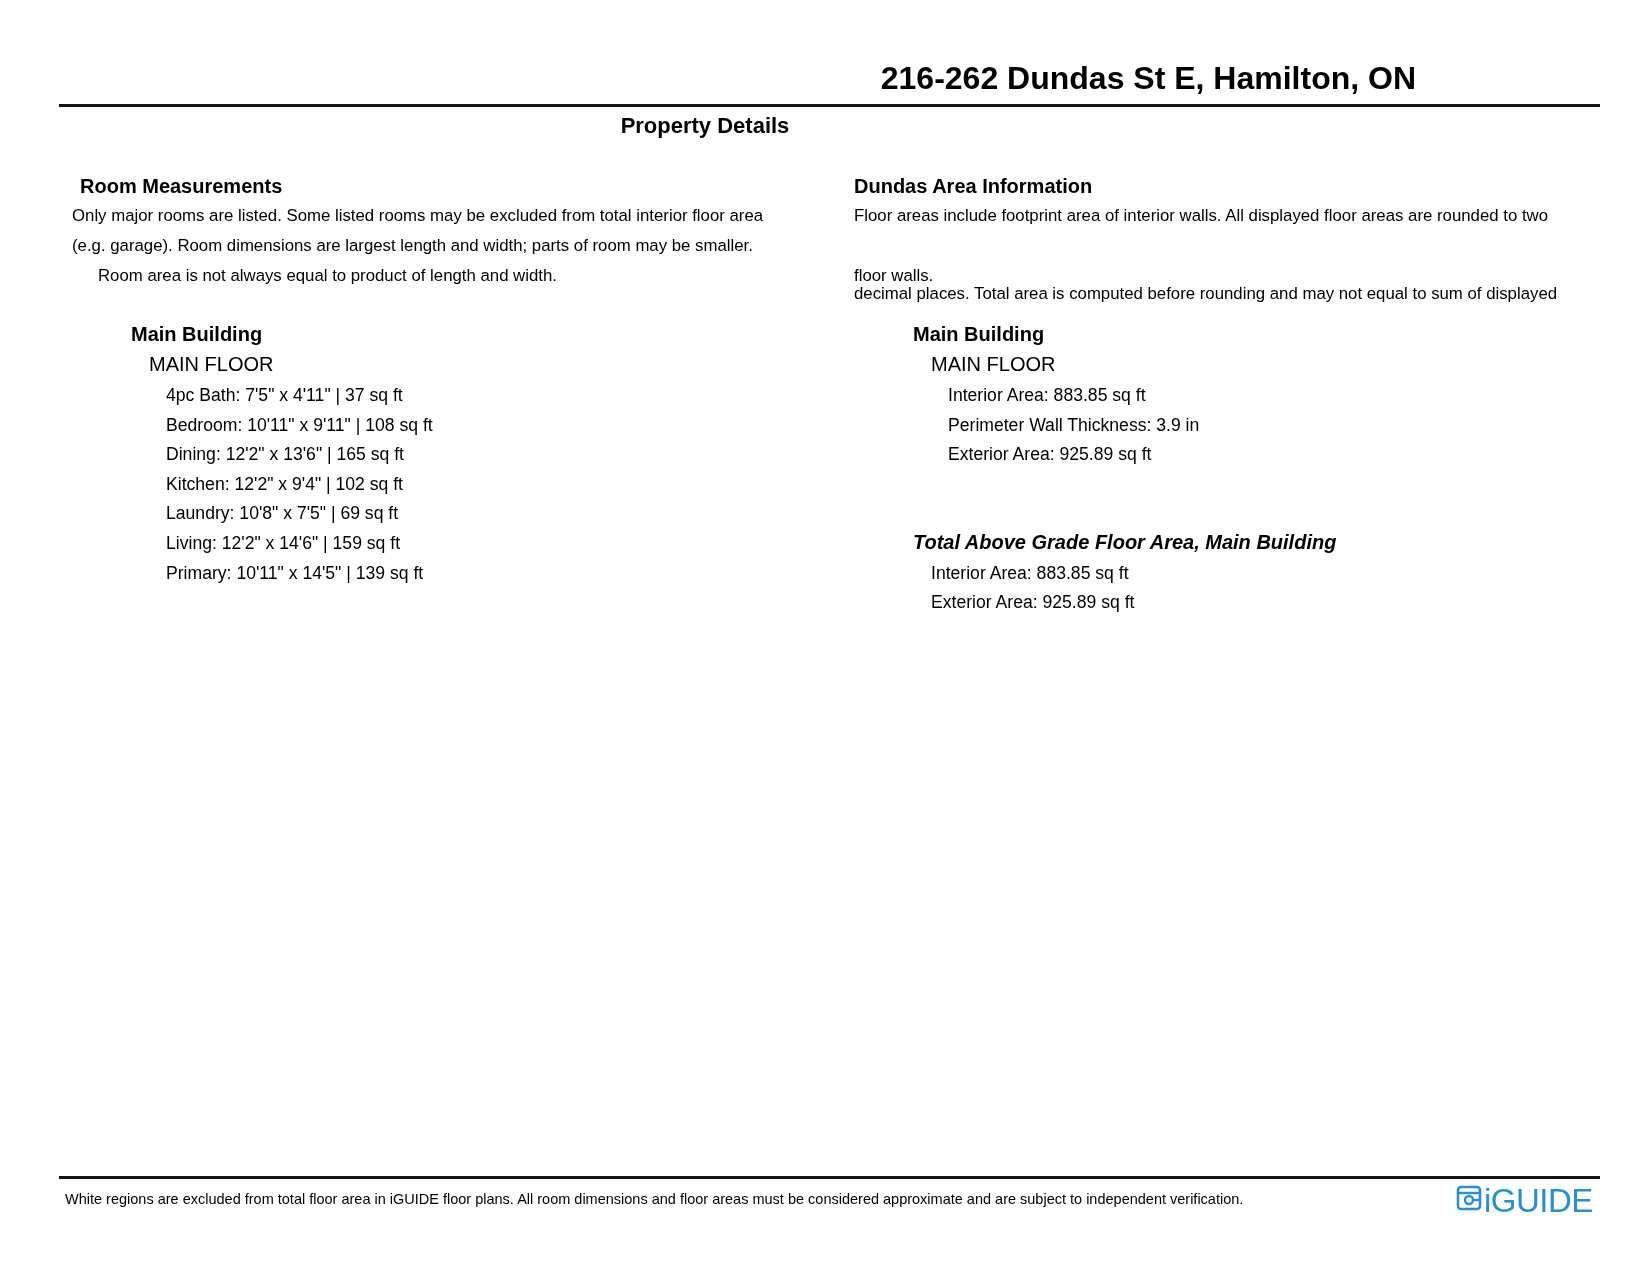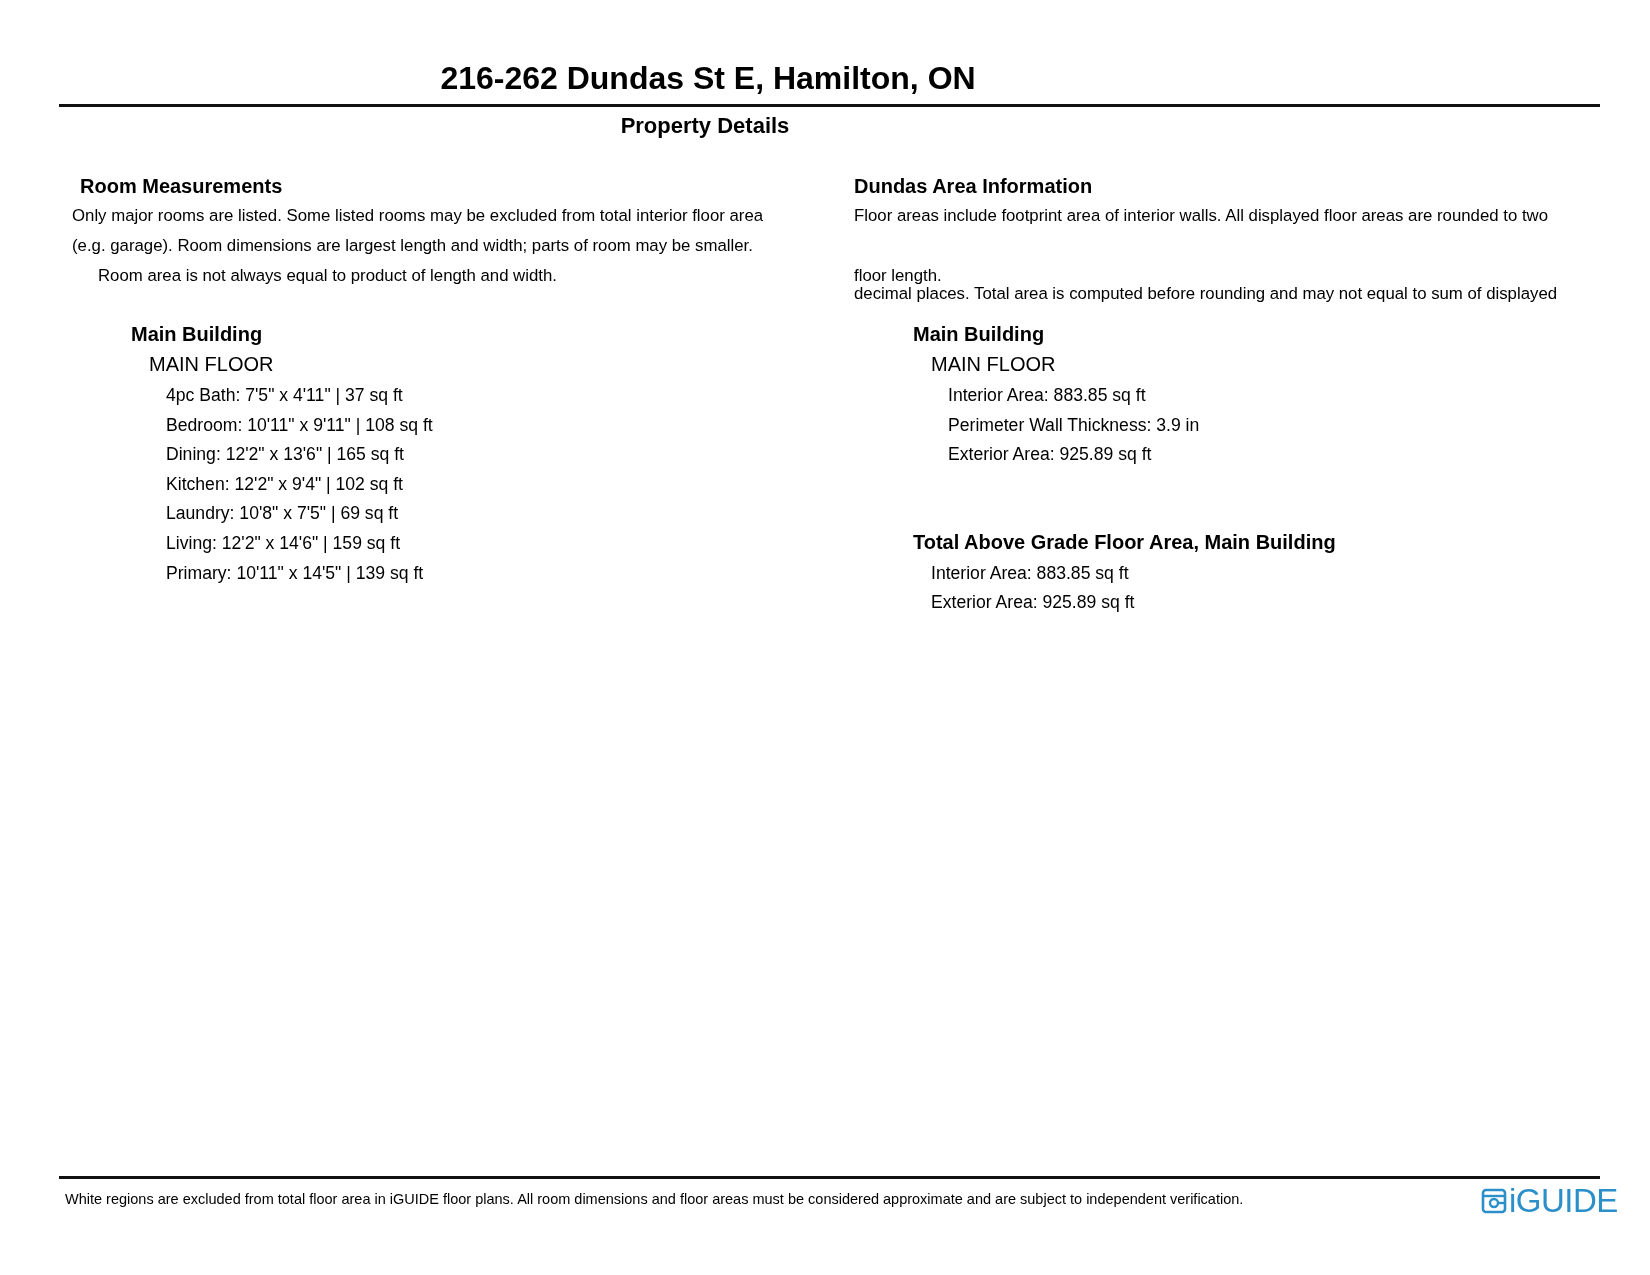--- a/index.html
+++ b/index.html
@@ -2,35 +2,35 @@
 <html><head>
 <meta charset="utf-8">
 <style>
   html, body { margin: 0; padding: 0; background: #ffffff; }
   body {
     width: 1650px; height: 1275px; position: relative; overflow: hidden;
     font-family: "Liberation Sans", sans-serif; color: #000;
   }
   .abs { position: absolute; white-space: nowrap; }
   .title {
-    left: 0; width: 1416px; top: 58px; text-align: center;
+    left: 0; width: 1416px; top: 58px; text-align: right;
     font-size: 32px; font-weight: bold; line-height: 40px;
   }
   .rule { position: absolute; left: 59px; width: 1541px; height: 3px; background: #111; }
   .subtitle {
     left: 0; width: 1410px; top: 111px; text-align: center;
     font-size: 22px; font-weight: bold; line-height: 30px;
   }
   .section-heading { font-size: 20px; font-weight: bold; line-height: 26px; }
   .para { font-size: 16.8px; line-height: 30px; white-space: normal; }
   .bld { font-size: 20px; font-weight: bold; line-height: 26px; }
   .floor { font-size: 20px; line-height: 26px; }
   .item { font-size: 17.6px; line-height: 24px; }
   .footer-text { font-size: 14.5px; line-height: 20px; }
-  .logo { display: flex; align-items: center; gap: 2px; color: #2b8fc9; margin-left: 25px; }
+  .logo { display: flex; gap: 2px; color: #2b8fc9; }
   .logo-text { font-size: 33px; line-height: 34px; letter-spacing: -0.5px; }
 </style>
 </head>
 <body>
 
 <div class="abs title">216-262 Dundas St E, Hamilton, ON</div>
 <div class="rule" style="top:104px;"></div>
 <div class="abs subtitle">Property Details</div>
 
 <div>
@@ -48,30 +48,30 @@
   <div class="abs item" style="left:166px; top:472px;">Kitchen: 12'2" x 9'4" | 102 sq ft</div>
   <div class="abs item" style="left:166px; top:501px;">Laundry: 10'8" x 7'5" | 69 sq ft</div>
   <div class="abs item" style="left:166px; top:531px;">Living: 12'2" x 14'6" | 159 sq ft</div>
   <div class="abs item" style="left:166px; top:561px;">Primary: 10'11" x 14'5" | 139 sq ft</div>
 </div>
 
 <div>
   <div class="abs section-heading" style="left:854px; top:173px;">Dundas Area Information</div>
   <div class="abs para" style="left:854px; top:201px;">Floor areas include footprint area of interior walls. All displayed floor areas are rounded to two</div>
   <div class="abs para" style="left:854px; top:231px;margin-top:48px;">decimal places. Total area is computed before rounding and may not equal to sum of displayed</div>
-  <div class="abs para" style="left:854px; top:261px;">floor length.</div>
+  <div class="abs para" style="left:854px; top:261px;">floor walls.</div>
 
   <div class="abs bld" style="left:913px; top:321px;">Main Building</div>
   <div class="abs floor" style="left:931px; top:351px;">MAIN FLOOR</div>
 
   <div class="abs item" style="left:948px; top:383px;">Interior Area: 883.85 sq ft</div>
   <div class="abs item" style="left:948px; top:413px;">Perimeter Wall Thickness: 3.9 in</div>
   <div class="abs item" style="left:948px; top:442px;">Exterior Area: 925.89 sq ft</div>
 
-  <div class="abs bld" style="left:913px; top:529px;">Total Above Grade Floor Area, Main Building</div>
+  <div class="abs bld" style="left:913px; top:529px;font-style:italic;">Total Above Grade Floor Area, Main Building</div>
   <div class="abs item" style="left:931px; top:561px;">Interior Area: 883.85 sq ft</div>
   <div class="abs item" style="left:931px; top:590px;">Exterior Area: 925.89 sq ft</div>
 </div>
 
 <div class="rule" style="top:1176px;"></div>
 <div class="abs footer-text" style="left:65px; top:1189px;">White regions are excluded from total floor area in iGUIDE floor plans. All room dimensions and floor areas must be considered approximate and are subject to independent verification.</div>
 <div class="abs logo" style="left:1456px; top:1184px;">
   <span style="display:inline-block; width:26px; height:28px;">
     <svg width="26" height="28" viewBox="0 0 26 28">
       <rect x="2" y="3" width="22" height="22" rx="3" ry="3" fill="none" stroke="#2b8fc9" stroke-width="2.6"></rect>

